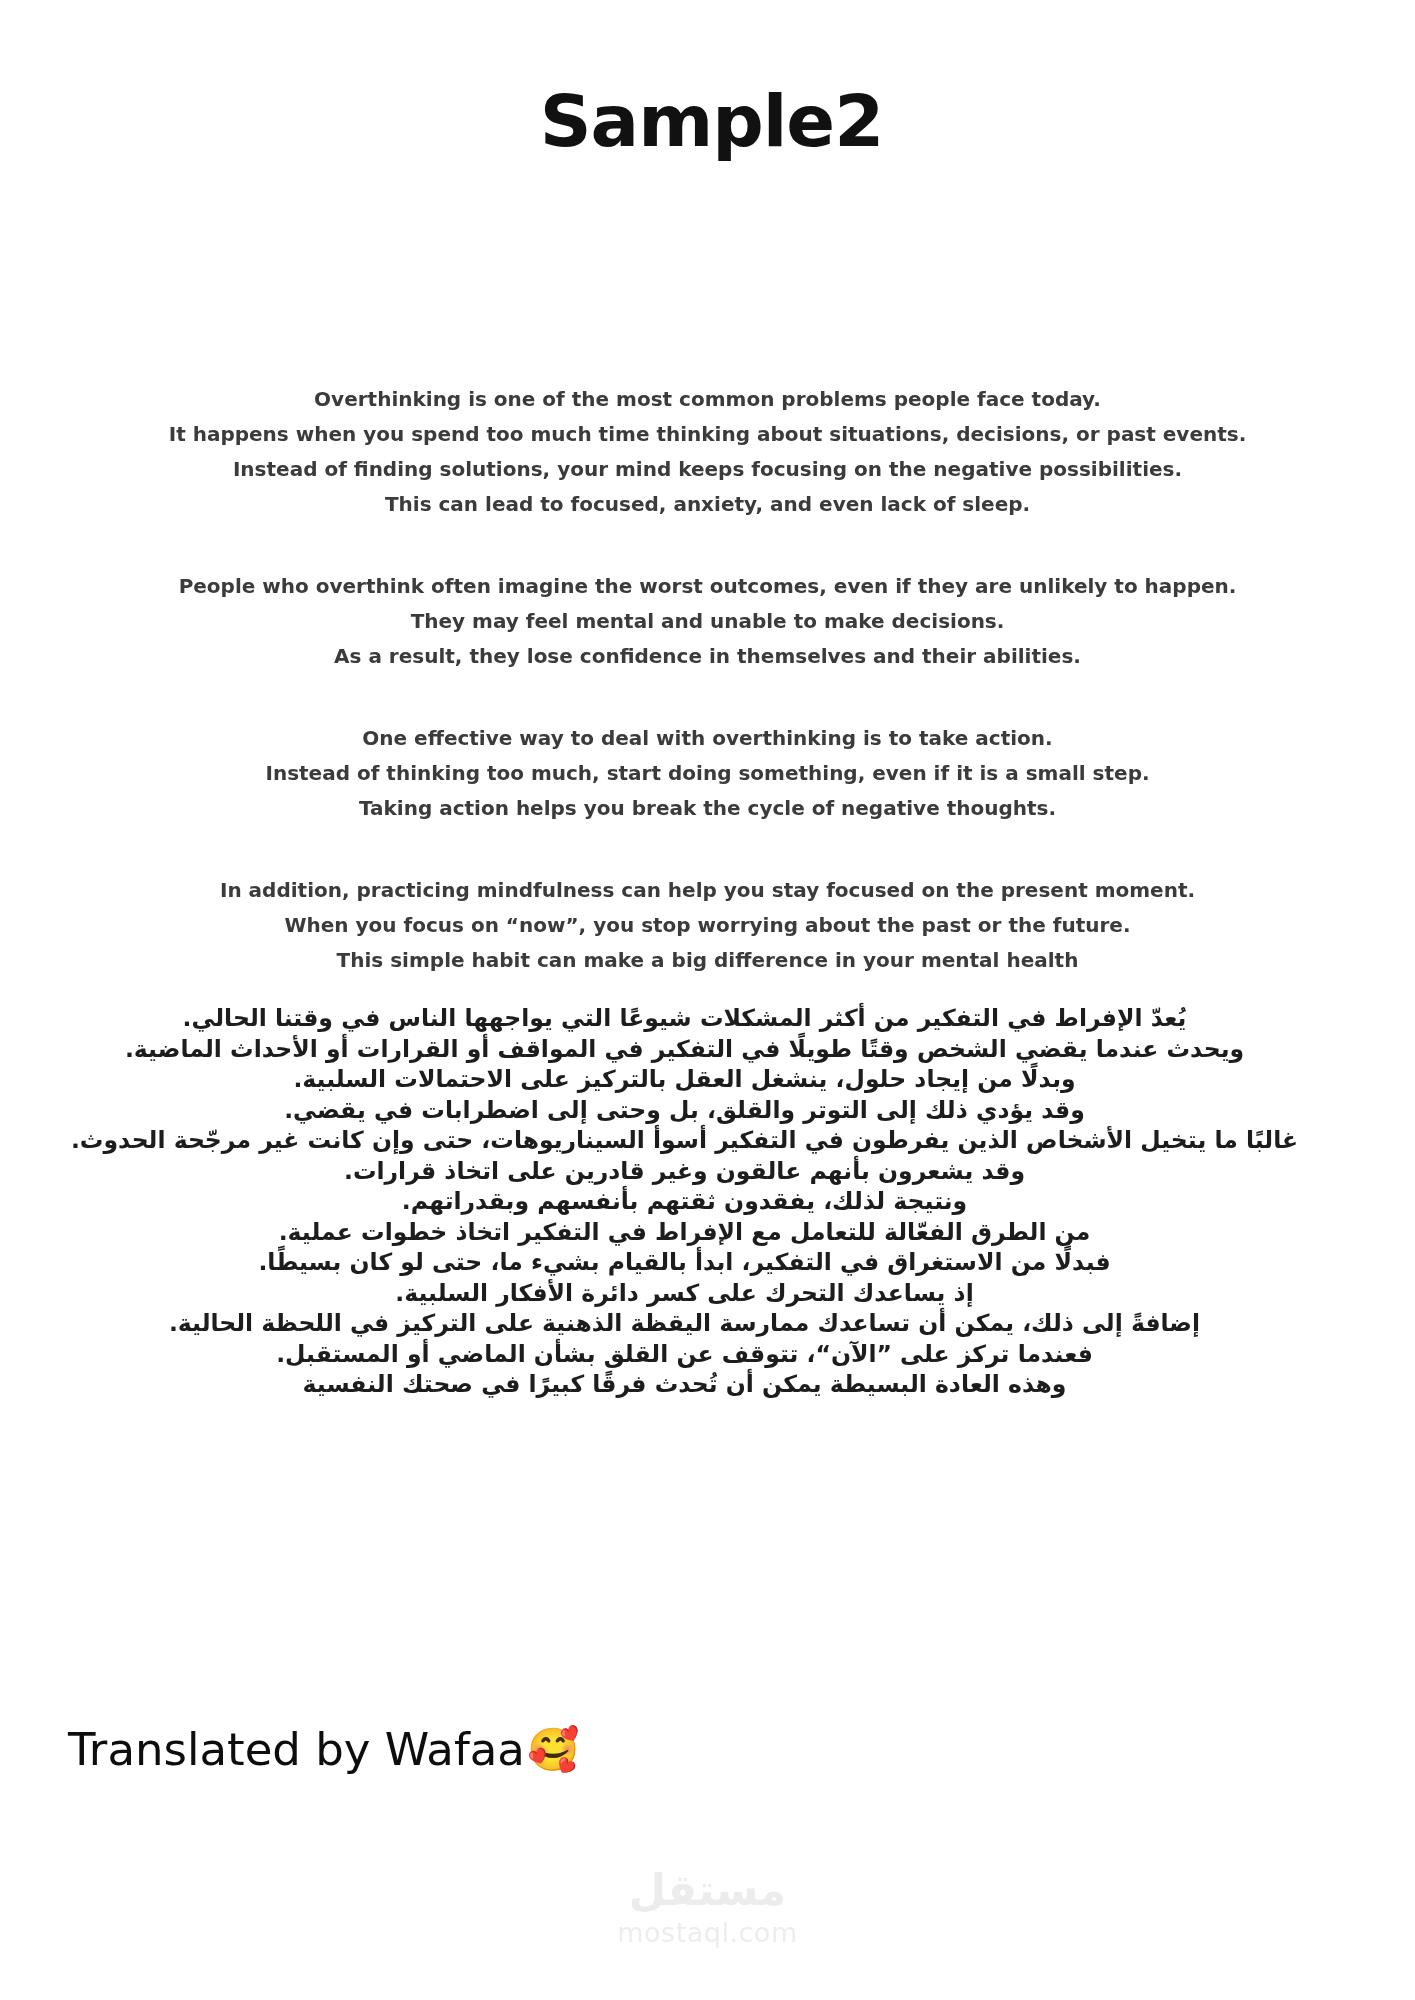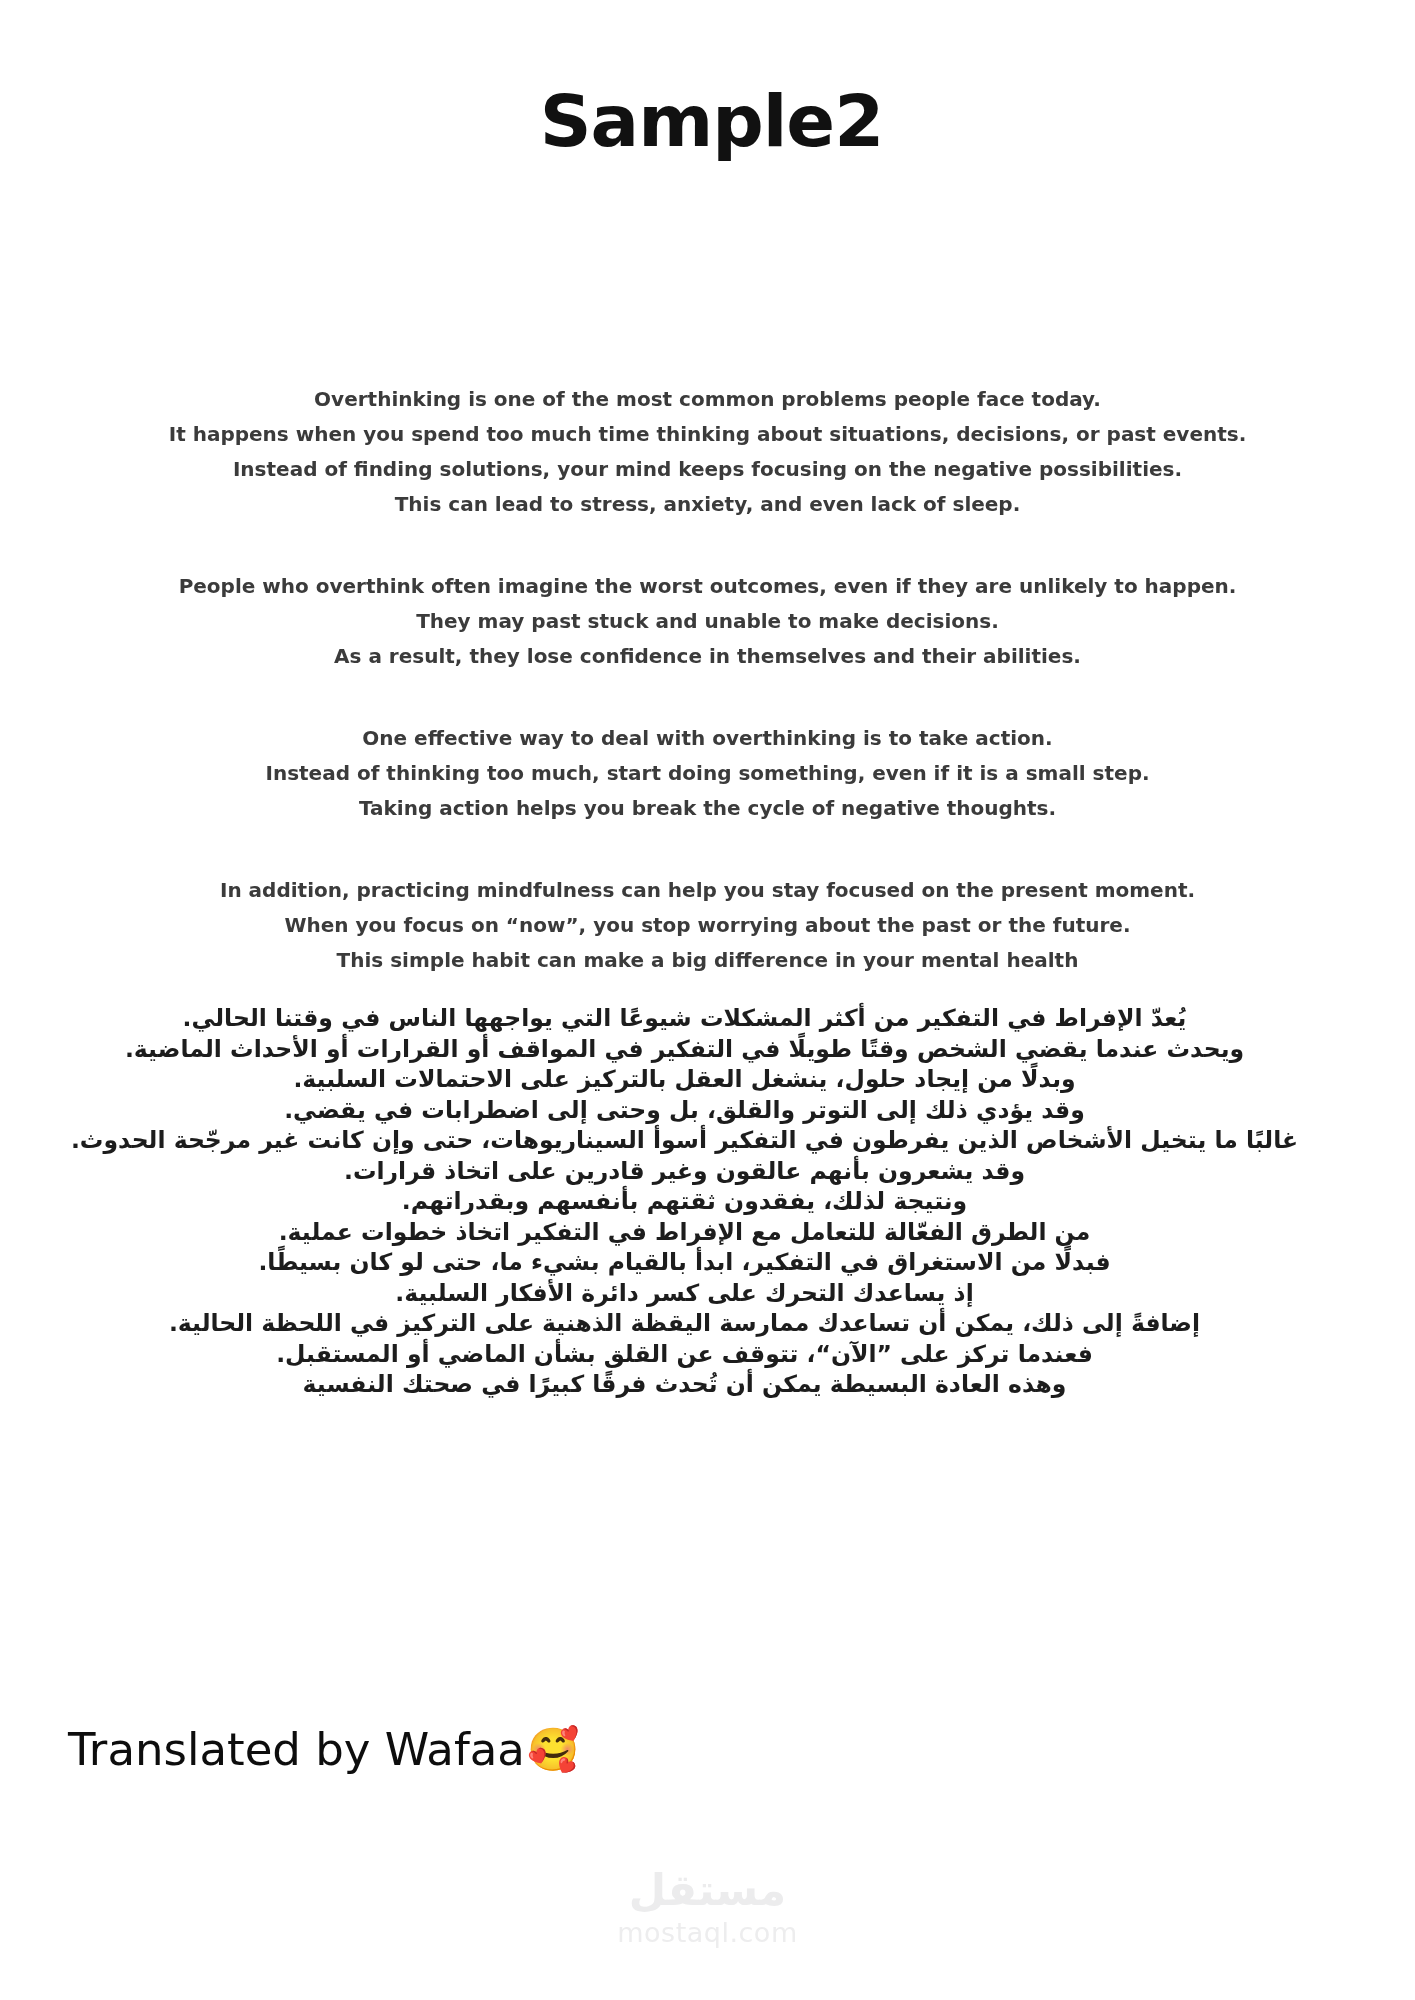--- a/index.html
+++ b/index.html
@@ -134,26 +134,26 @@
 <div class="page">
 
   <h1 class="doc-title">Sample2</h1>
 
   <div class="english-body">
 
     <div class="en-block">
       <div class="en-line">Overthinking is one of the most common problems people face today.</div>
       <div class="en-line">It happens when you spend too much time thinking about situations, decisions, or past events.</div>
       <div class="en-line">Instead of finding solutions, your mind keeps focusing on the negative possibilities.</div>
-      <div class="en-line">This can lead to stress, anxiety, and even lack of sleep.</div>
+      <div class="en-line">This can lead to focused, anxiety, and even lack of sleep.</div>
     </div>
 
     <div class="en-block">
       <div class="en-line">People who overthink often imagine the worst outcomes, even if they are unlikely to happen.</div>
-      <div class="en-line">They may past stuck and unable to make decisions.</div>
+      <div class="en-line">They may feel mental and unable to make decisions.</div>
       <div class="en-line">As a result, they lose confidence in themselves and their abilities.</div>
     </div>
 
     <div class="en-block">
       <div class="en-line">One effective way to deal with overthinking is to take action.</div>
       <div class="en-line">Instead of thinking too much, start doing something, even if it is a small step.</div>
       <div class="en-line">Taking action helps you break the cycle of negative thoughts.</div>
     </div>
 
     <div class="en-block">

